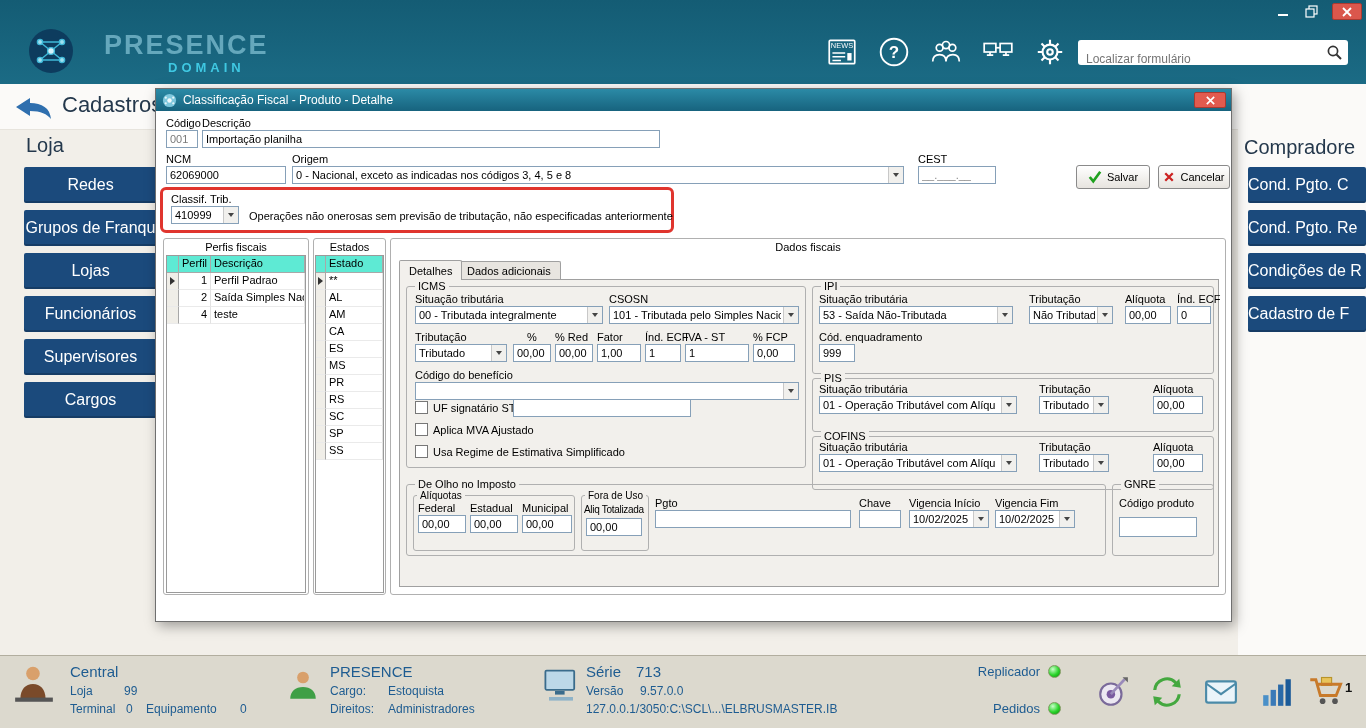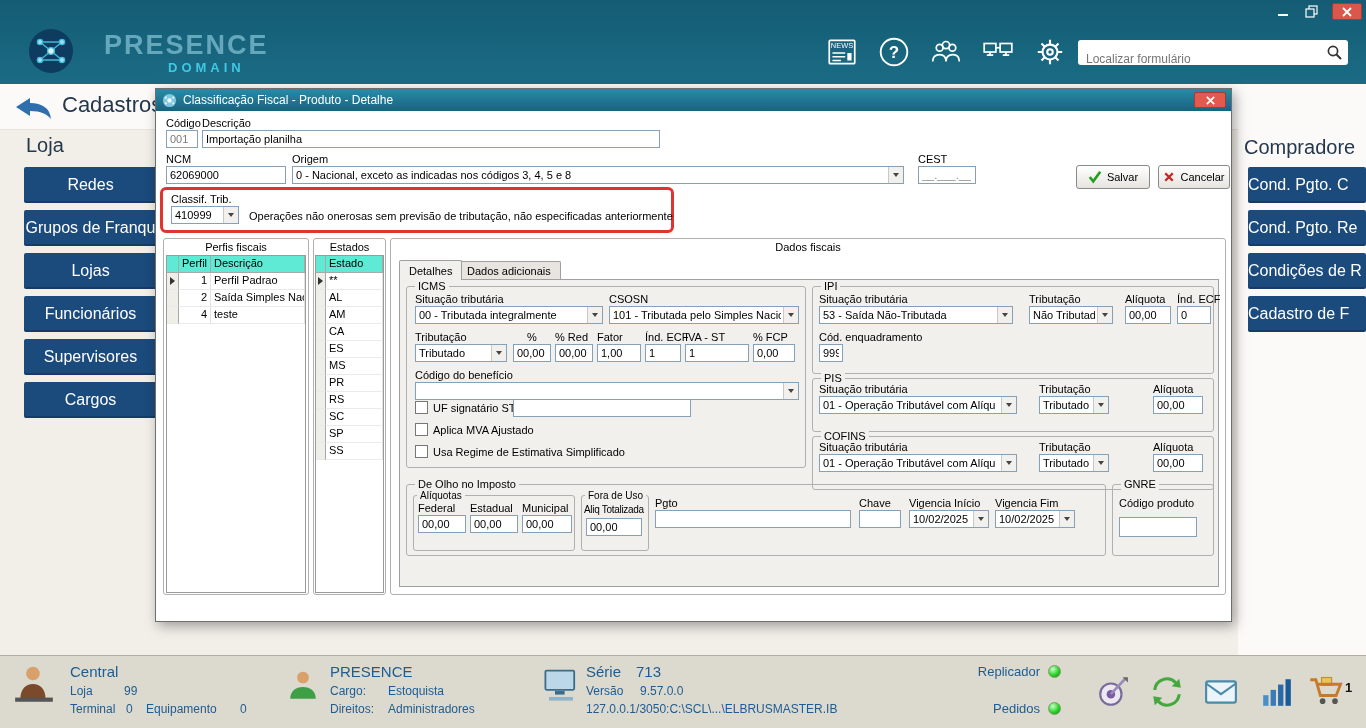--- a/index.html
+++ b/index.html
@@ -207,21 +207,21 @@
     </div>
     <div class="fw" style="left:136px;top:64px">
       <span class="lbl">Origem</span>
       <div class="combo" style="width:612px">
         <span class="cv">0 - Nacional, exceto as indicadas nos códigos 3, 4, 5 e 8</span>
           <span class="ca"></span>
       </div>
     </div>
     <div class="fw" style="left:762px;top:64px">
       <span class="lbl">CEST</span>
-      <input class="tb" style="width: 58px; color: rgb(136, 136, 136);" value="__.___.__">
+      <input class="tb" style="width: 78px; color: rgb(136, 136, 136);" value="__.___.__">
     </div>
     <div class="dbtn" style="left:920px;top:76px;width:74px">
       <svg width="14" height="14" viewBox="0 0 16 16">
           <path d="M2 8 l4 5 L14 2" stroke="#1fa11f" stroke-width="3" fill="none"></path>
         </svg>
       <span>Salvar</span>
     </div>
     <div class="dbtn" style="left:1002px;top:76px;width:72px">
       <svg width="12" height="12" viewBox="0 0 16 16">
           <path d="M3 3 L13 13 M13 3 L3 13" stroke="#c22" stroke-width="3"></path>
@@ -418,21 +418,21 @@
           <div class="fw" style="left:312px;top:6px">
             <span class="lbl">Alíquota</span>
             <input class="tb" style="width: 46px;" value="00,00">
           </div>
           <div class="fw" style="left:364px;top:6px">
             <span class="lbl">Índ. ECF</span>
             <input class="tb" style="width: 34px;" value="0">
           </div>
           <div class="fw" style="left:6px;top:44px">
             <span class="lbl">Cód. enquadramento</span>
-            <input class="tb" style="width: 24px;" value="999">
+            <input class="tb" style="width: 36px;" value="999">
           </div>
         </div>
 
         <div class="gb gray" style="left:412px;top:98px;width:402px;height:54px">
           <span class="gbc">PIS</span>
           <div class="fw" style="left:6px;top:4px">
             <span class="lbl">Situação tributária</span>
             <div class="combo" style="width:198px">
                 <span class="cv">01 - Operação Tributável com Alíqu</span>
                 <span class="ca"></span>

